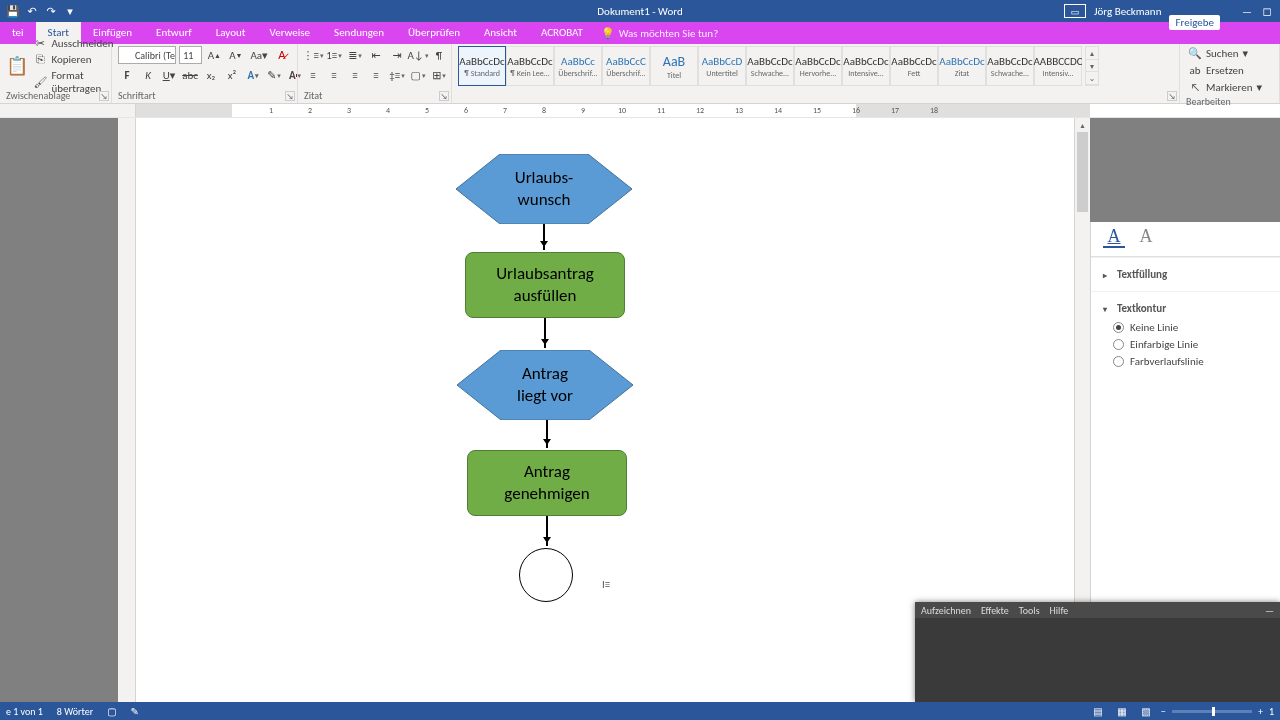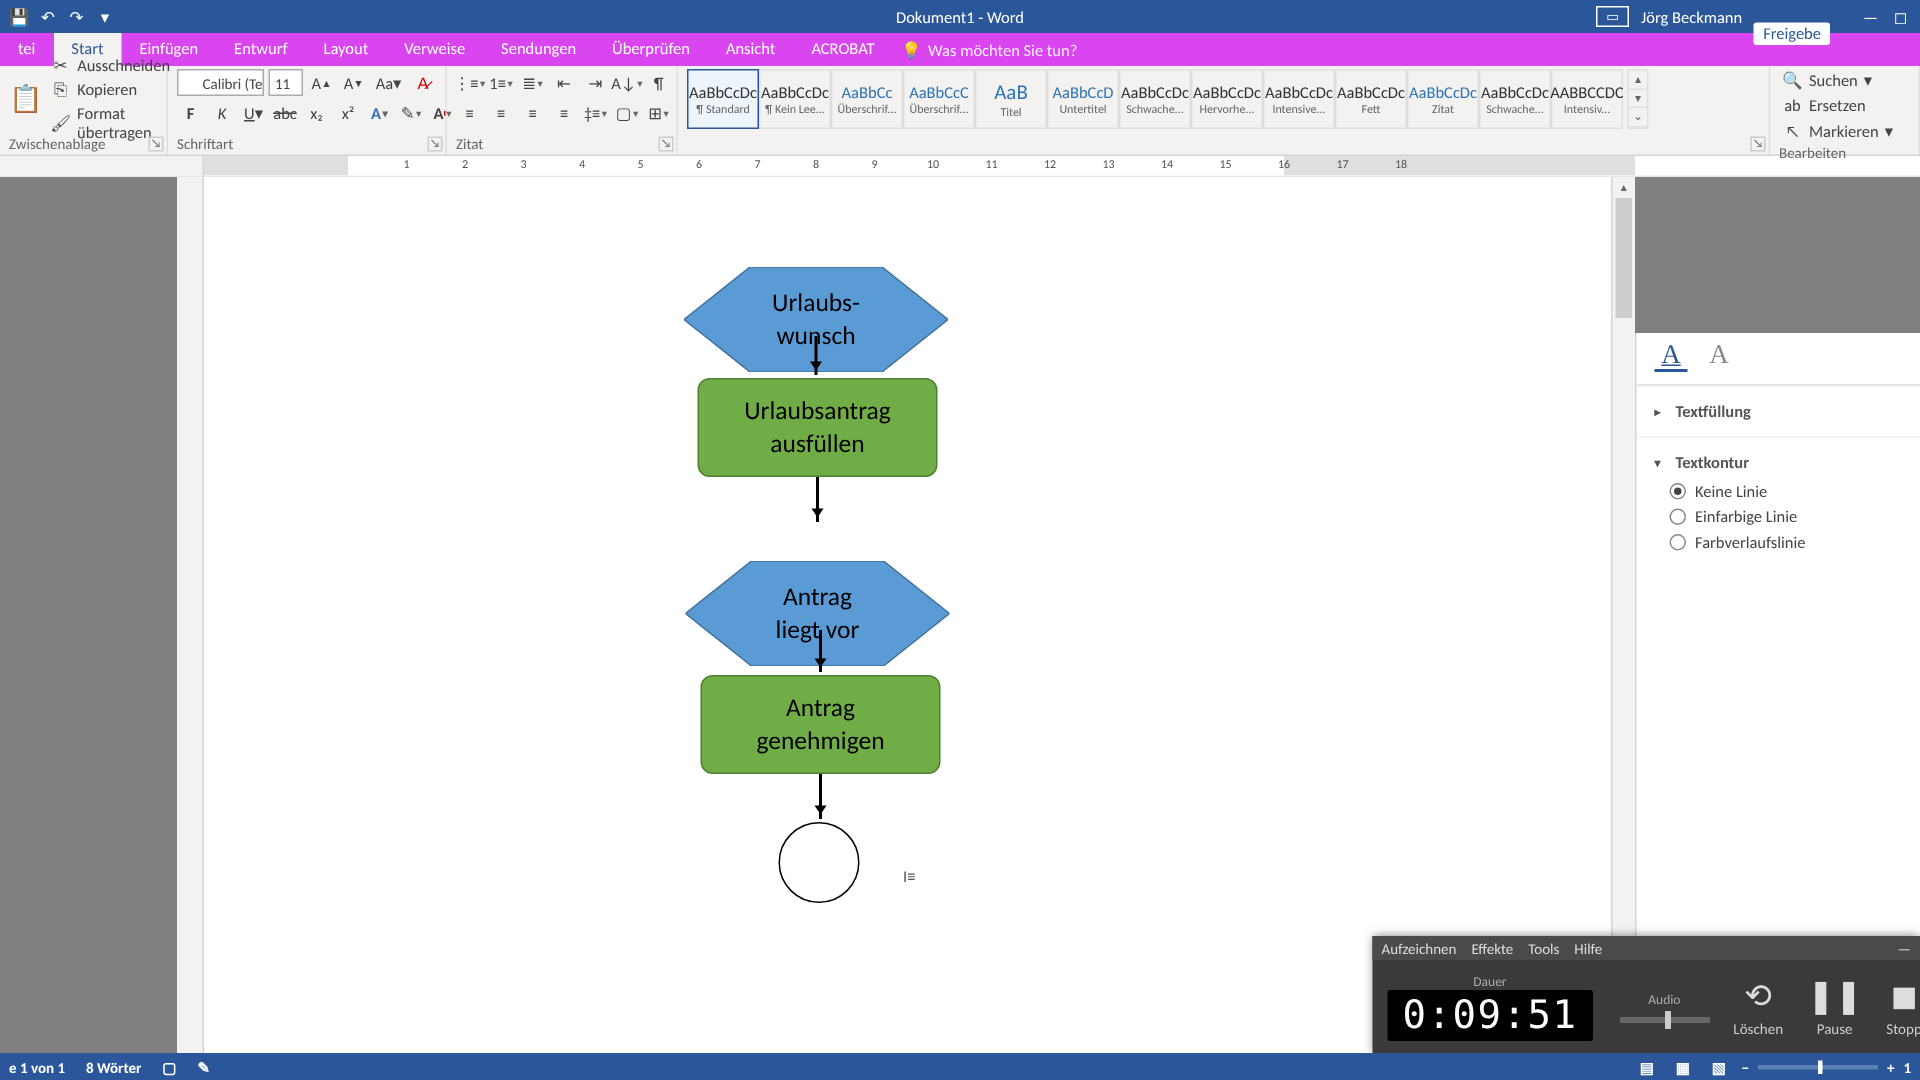--- a/index.html
+++ b/index.html
@@ -60,21 +60,21 @@
 .doc-area { position:absolute; top:118px; bottom:18px; left:0; right:0; display:flex; background:#808080;}
 .v-ruler { width:18px; background:#f3f2f1; border-right:1px solid #d4d4d4; margin-left:118px; position:relative;}
 .page-wrap { flex:1; overflow:auto; display:flex; justify-content:flex-start; padding:0 0 0 0; position:relative; background:#fff;}
 .page { width:820px; min-height:600px; background:#fff; position:relative; margin-left:0;}
 .scrollbar-v { width:16px; background:#f3f2f1; border-left:1px solid #d4d4d4; position:relative; margin-right:190px;}
 .scrollbar-v .up,.scrollbar-v .down { height:14px; display:flex; align-items:center; justify-content:center; font-size:8px; color:#666;}
 .scrollbar-v .thumb { position:absolute; left:2px; right:2px; top:14px; height:80px; background:#cdcdcd;}
 
 
 .shape { position:absolute; display:flex; align-items:center; justify-content:center; text-align:center; font-size:17px; color:#000; line-height:1.3; }
-.hex { width:176px; height:70px;margin-top:24px; }
+.hex { width:176px; height:70px; }
 .hex svg { position:absolute; inset:0; width:100%; height:100%; }
 .hex .txt { position:relative; z-index:1; }
 .rect { width:160px; height:66px; background:#70ad47; border:1px solid #507e32; border-radius:8px; }
 .circle { width:54px; height:54px; background:#fff; border:1.5px solid #000; border-radius:50%; }
 .arrow { position:absolute; width:2px; background:#000; }
 .arrow::after { content:""; position:absolute; bottom:-1px; left:50%; transform:translateX(-50%); border:4px solid transparent; border-top:6px solid #000; }
 
 .cursor-caret { position:absolute; font-size:11px; color:#555; }
 
 
@@ -85,35 +85,35 @@
 .pane-icons .pi { width:22px; height:22px; display:flex; align-items:center; justify-content:center; font-size:18px; font-family:serif; color:#888; border-bottom:2px solid transparent;}
 .pane-icons .pi.active { color:#2b579a; border-bottom:2px solid #2b579a;}
 .pane-section { padding:6px 12px; border-top:1px solid #f0f0f0; }
 .pane-sec-head { display:flex; align-items:center; gap:4px; font-weight:600; color:#555; cursor:pointer; padding:4px 0;}
 .pane-sec-head .tri { font-size:8px; width:10px;}
 .radio-row { display:flex; align-items:center; gap:6px; padding:2px 0 2px 10px; color:#444;}
 .radio { width:11px; height:11px; border:1px solid #888; border-radius:50%; display:inline-flex; align-items:center; justify-content:center;}
 .radio.sel::after { content:""; width:5px; height:5px; background:#444; border-radius:50%;}
 
 
-.recorder { position:absolute; right:0; bottom:18px; width:365px; height:78px; background:#3a3a3a; color:#ccc; font-size:10px; display:flex; flex-direction:column; box-shadow:0 0 6px rgba(0,0,0,.5);}
+.recorder { position:absolute; right:0; bottom:18px; width:365px; height:100px; background:#3a3a3a; color:#ccc; font-size:10px; display:flex; flex-direction:column; box-shadow:0 0 6px rgba(0,0,0,.5);}
 .rec-menu { height:16px; background:#4a4a4a; display:flex; gap:10px; padding:0 6px; align-items:center; font-size:10px; color:#ddd;}
 .rec-menu .close { margin-left:auto; }
 .rec-body { flex:1; display:flex; align-items:center; }
 .rec-timer-wrap { display:flex; flex-direction:column; align-items:center; padding:0 10px; }
 .rec-label { font-size:9px; color:#aaa; }
 .rec-timer { background:#000; color:#fff; font:26px/1 "Consolas",monospace; padding:4px 10px; letter-spacing:1px; border-radius:2px;}
 .rec-audio { display:flex; flex-direction:column; align-items:center; padding:0 8px; }
 .rec-slider { width:60px; height:4px; background:#666; position:relative; margin-top:6px;}
 .rec-slider::after { content:""; position:absolute; left:50%; top:-4px; width:4px; height:12px; background:#ccc;}
 .rec-btn { display:flex; flex-direction:column; align-items:center; padding:0 8px; gap:2px;}
 .rec-btn .ico { font-size:22px; color:#ddd; }
 
 
-.statusbar { position:absolute; bottom:0; left:0; right:0; height:18px; background:#2b579a; color:#fff; font-size:10px; display:flex; align-items:center; padding:0 6px; gap:14px;font-weight:bold;}
+.statusbar { position:absolute; bottom:0; left:0; right:0; height:18px; background:#2b579a; color:#fff; font-size:10px; display:flex; align-items:center; padding:0 6px; gap:14px;}
 .statusbar .sb-right { margin-left:auto; display:flex; gap:6px; align-items:center;}
 .view-btn { width:18px; height:14px; display:flex; align-items:center; justify-content:center; font-size:10px;}
 .zoom-slider { width:80px; height:3px; background:#5d80b7; position:relative;}
 .zoom-slider::after{content:"";position:absolute;left:50%;top:-3px;width:3px;height:9px;background:#fff;}
 
 .color-swatch{display:inline-block;width:10px;height:3px;vertical-align:-1px;}
 .red{background:#c00000;}
 .yellow{background:#ffff00;}
 
 .drop::after{content:"▾";font-size:7px;margin-left:1px;color:#666;}
@@ -426,42 +426,20 @@
 </div>
 
 <div class="recorder">
   <div class="rec-menu">
     <span>Aufzeichnen</span>
     <span>Effekte</span>
     <span>Tools</span>
     <span>Hilfe</span>
     <span class="close">—</span>
   </div>
-  <div class="rec-body">
-    <div class="rec-timer-wrap">
-      <div class="rec-label">Dauer</div>
-      <div class="rec-timer">0:09:51</div>
-    </div>
-    <div class="rec-audio">
-      <div class="rec-label">Audio</div>
-      <div class="rec-slider"></div>
-    </div>
-    <div class="rec-btn">
-        <span class="ico">⟲</span>
-        <span>Löschen</span>
-      </div>
-    <div class="rec-btn">
-        <span class="ico">❚❚</span>
-        <span>Pause</span>
-      </div>
-    <div class="rec-btn">
-        <span class="ico">◼</span>
-        <span>Stopp</span>
-      </div>
-  </div>
 </div>
 
 <div class="statusbar">
   <span>e 1 von 1</span>
   <span>8 Wörter</span>
   <span>▢</span>
   <span>✎</span>
   <div class="sb-right">
     <div class="view-btn">▤</div>
     <div class="view-btn">▦</div>

